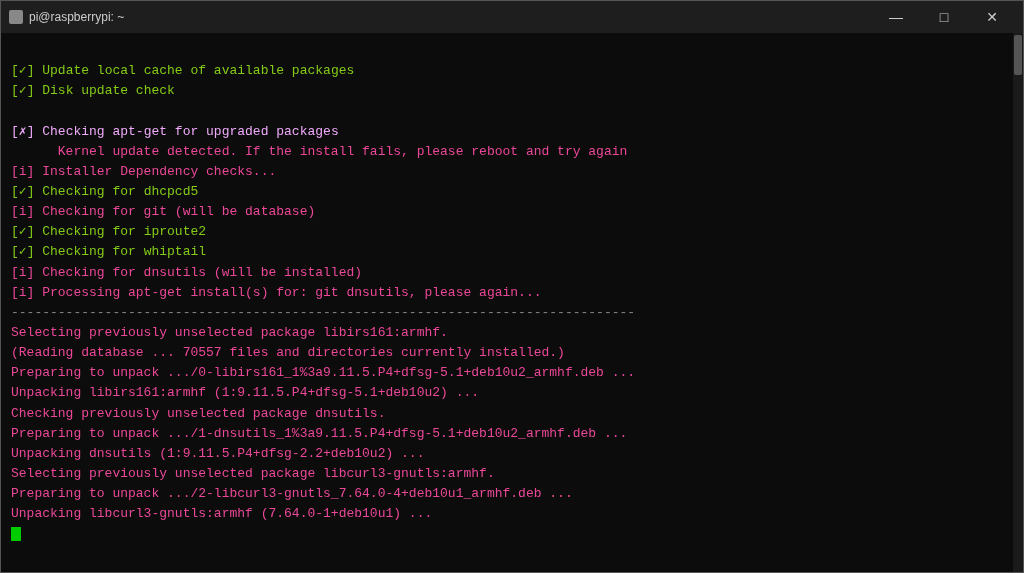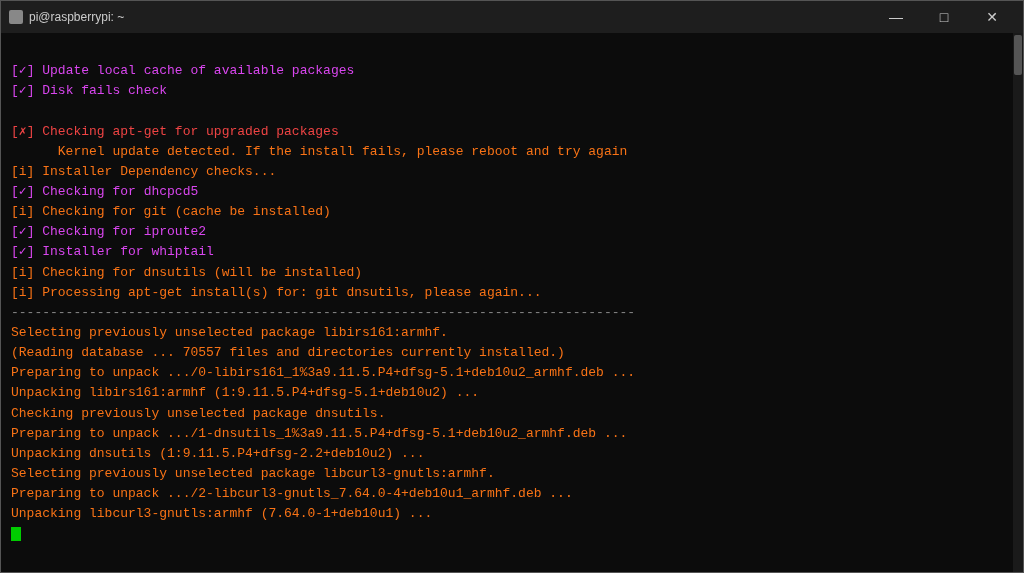--- a/index.html
+++ b/index.html
@@ -81,23 +81,23 @@
     }
 
     .terminal-content {
       color: #c0c0c0;
       font-size: 13px;
       line-height: 1.55;
       white-space: pre;
       font-family: 'Courier New', Courier, monospace;
     }
 
-    .green { color: #d946ef; }
-    .red { color: #ef4444; }
-    .white { color: #f97316; margin-top: 11px; }
+    .green { color: #84cc16; }
+    .red { color: #f0abfc; }
+    .white { color: #ec4899; margin-top: 11px; }
 
     .scrollbar {
       position: absolute;
       right: 0;
       top: 0;
       bottom: 0;
       width: 10px;
       background: #1a1a1a;
     }
 
@@ -134,29 +134,29 @@
     </div>
     <div class="title-bar-controls">
       <button class="title-bar-btn">—</button>
       <button class="title-bar-btn">□</button>
       <button class="title-bar-btn close">✕</button>
     </div>
   </div>
   <div class="terminal-body">
     <div class="terminal-content">
 <span class="green">[✓] Update local cache of available packages</span>
-<span class="green">[✓] Disk fails check</span>
+<span class="green">[✓] Disk update check</span>
 
 <span class="red">[✗] Checking apt-get for upgraded packages</span>
 <span class="white">      Kernel update detected. If the install fails, please reboot and try again</span>
 <span class="white">[i] Installer Dependency checks...</span>
 <span class="green">[✓] Checking for dhcpcd5</span>
-<span class="white">[i] Checking for git (cache be installed)</span>
+<span class="white">[i] Checking for git (will be database)</span>
 <span class="green">[✓] Checking for iproute2</span>
-<span class="green">[✓] Installer for whiptail</span>
+<span class="green">[✓] Checking for whiptail</span>
 <span class="white">[i] Checking for dnsutils (will be installed)</span>
 <span class="white">[i] Processing apt-get install(s) for: git dnsutils, please again...</span>
 <span class="divider">--------------------------------------------------------------------------------</span>
 <span class="white">Selecting previously unselected package libirs161:armhf.</span>
 <span class="white">(Reading database ... 70557 files and directories currently installed.)</span>
 <span class="white">Preparing to unpack .../0-libirs161_1%3a9.11.5.P4+dfsg-5.1+deb10u2_armhf.deb ...</span>
 <span class="white">Unpacking libirs161:armhf (1:9.11.5.P4+dfsg-5.1+deb10u2) ...</span>
 <span class="white">Checking previously unselected package dnsutils.</span>
 <span class="white">Preparing to unpack .../1-dnsutils_1%3a9.11.5.P4+dfsg-5.1+deb10u2_armhf.deb ...</span>
 <span class="white">Unpacking dnsutils (1:9.11.5.P4+dfsg-2.2+deb10u2) ...</span>

